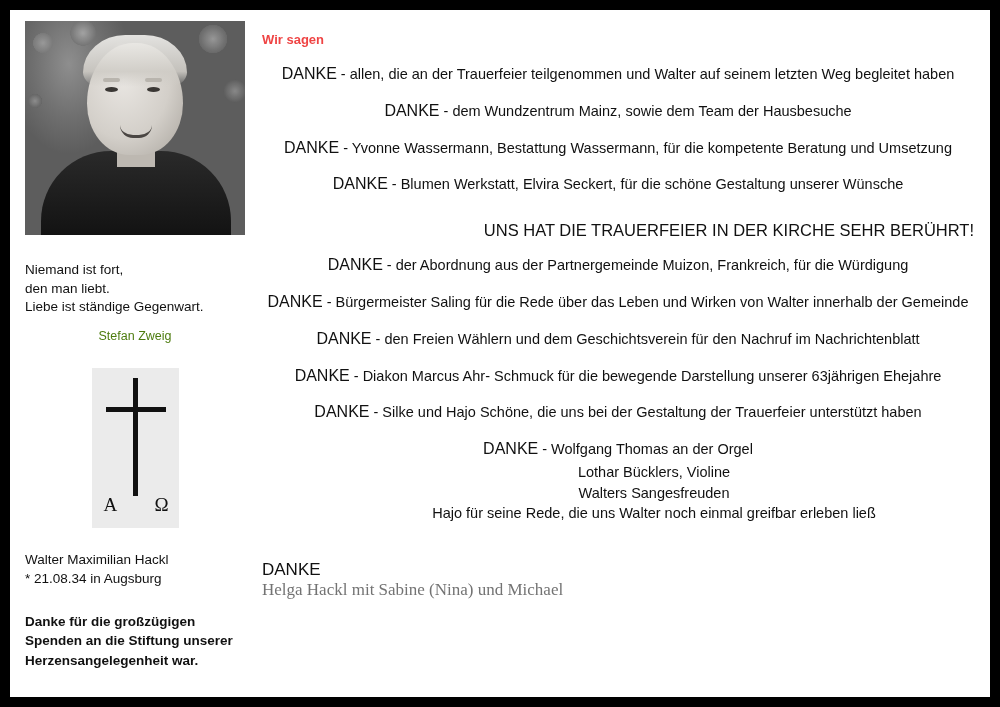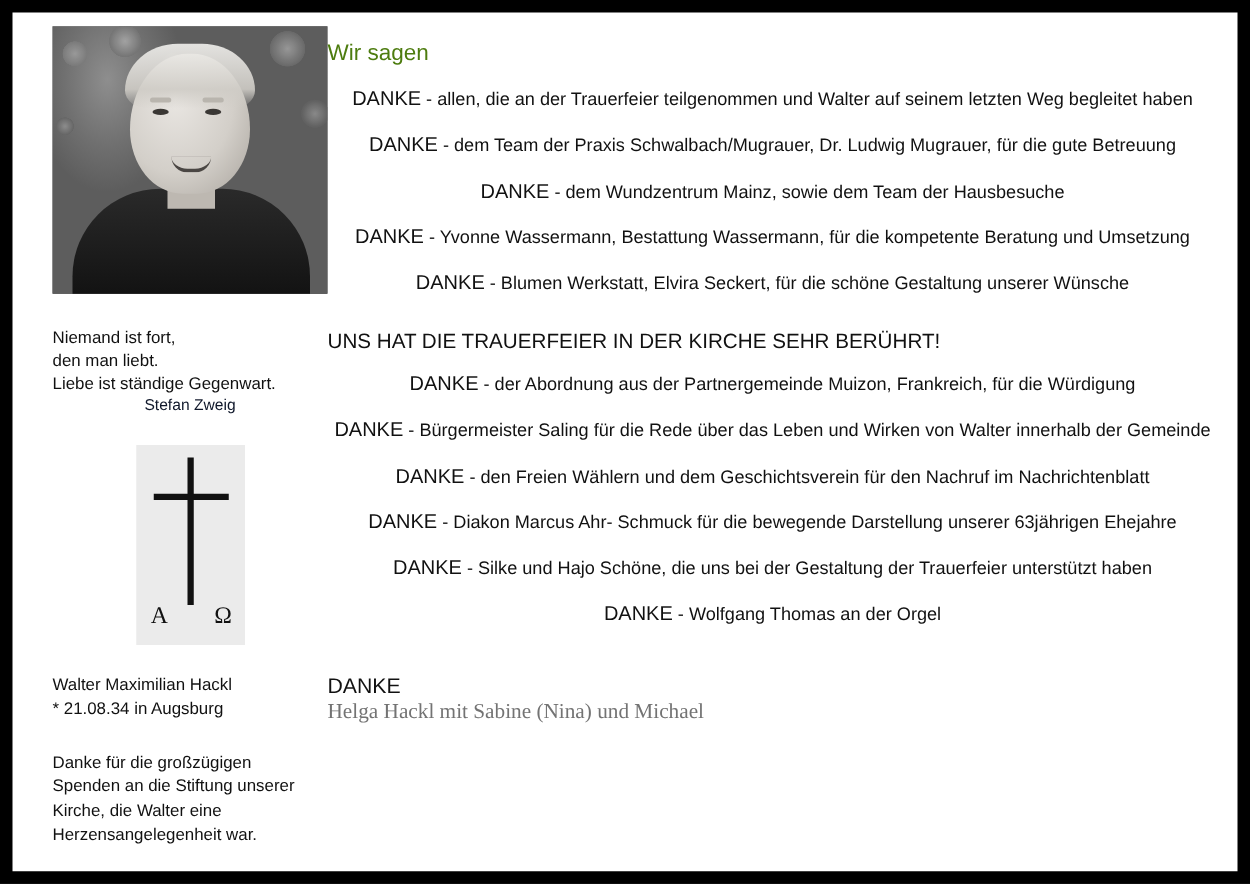--- a/index.html
+++ b/index.html
@@ -18,21 +18,21 @@
     left: 10px;
     top: 10px;
     width: 980px;
     height: 687px;
     background: #ffffff;
     box-sizing: border-box;
   }
   
   .left-col {
     position: absolute;
-    left: 32px;
+    left: 15px;
     top: 11px;
     width: 220px;
   }
   .portrait {
     width: 220px;
     height: 214px;
     position: relative;
     overflow: hidden;
     background: #6a6a6a;
   }
@@ -116,23 +116,23 @@
     height: 26px;
     background: #bdb8b1;
   }
   .quote {
     margin-top: 26px;
     font-size: 13.5px;
     color: #111;
     line-height: 1.38;
   }
   .quote-author {
-    margin-top: 0;
+    margin-top: 12px;
     font-size: 12.5px;
-    color: #0f172a;
+    color: #4d7c0f;
     text-align: center;
     padding-right: 0px;
   }
   .cross-box {
     margin: 25px auto 0 auto;
     width: 87px;
     height: 160px;
     background: #ebebeb;
     position: relative;
   }
@@ -166,38 +166,41 @@
     text-align: left;
     font-size: 13.5px;
     color: #111;
     line-height: 1.42;
   }
   .donation {
     margin-top: 24px;
     font-size: 13.5px;
     color: #111;
     line-height: 1.42;
+    font-weight: bold;
   }
   
   .right-col {
     position: absolute;
     left: 252px;
     top: 22px;
     width: 712px;
   }
   .heading {
-    font-size: 18px;
-    color: #4d7c0f;
+    font-size: 13px;
+    color: #ef4444;
     margin-bottom: 17px;
+    font-weight: bold;
   }
   .section-heading {
     font-size: 16.5px;
     color: #111;
     margin-top: 26px;
     margin-bottom: 15px;
+    text-align: right;
   }
   .thanks-line {
     font-size: 14.5px;
     color: #111;
     margin-bottom: 16px;
     line-height: 1.3;
     text-align: center;
   }
   .thanks-line .kw {
     font-size: 16px;
@@ -257,36 +260,32 @@
     </div>
 
     <div class="name-block">
       <div>Walter Maximilian Hackl</div>
       <div>* 21.08.34 in Augsburg</div>
     </div>
 
     <div class="donation">
       <div>Danke für die großzügigen</div>
       <div>Spenden an die Stiftung unserer</div>
-      <div>Kirche, die Walter eine</div>
       <div>Herzensangelegenheit war.</div>
     </div>
   </div>
 
   <div class="right-col">
 
     <div class="heading">Wir sagen</div>
 
     <div class="thanks-line">
       <span class="kw">DANKE</span><span> - allen, die an der Trauerfeier teilgenommen und Walter auf seinem letzten Weg begleitet haben</span>
     </div>
     <div class="thanks-line">
-      <span class="kw">DANKE</span><span> - dem Team der Praxis Schwalbach/Mugrauer, Dr. Ludwig Mugrauer, für die gute Betreuung</span>
-    </div>
-    <div class="thanks-line">
       <span class="kw">DANKE</span><span> - dem Wundzentrum Mainz, sowie dem Team der Hausbesuche</span>
     </div>
     <div class="thanks-line">
       <span class="kw">DANKE</span><span> - Yvonne Wassermann, Bestattung Wassermann, für die kompetente Beratung und Umsetzung</span>
     </div>
     <div class="thanks-line">
       <span class="kw">DANKE</span><span> - Blumen Werkstatt, Elvira Seckert, für die schöne Gestaltung unserer Wünsche</span>
     </div>
 
     <div class="section-heading">UNS HAT DIE TRAUERFEIER IN DER KIRCHE SEHR BERÜHRT!</div>
@@ -302,19 +301,24 @@
     </div>
     <div class="thanks-line">
       <span class="kw">DANKE</span><span> - Diakon Marcus Ahr- Schmuck für die bewegende Darstellung unserer 63jährigen Ehejahre</span>
     </div>
     <div class="thanks-line">
       <span class="kw">DANKE</span><span> - Silke und Hajo Schöne, die uns bei der Gestaltung der Trauerfeier unterstützt haben</span>
     </div>
 
     <div class="thanks-line">
       <span class="kw">DANKE</span><span> - Wolfgang Thomas an der Orgel</span>
+      <div class="sub-lines">
+        <div>Lothar Bücklers, Violine</div>
+        <div>Walters Sangesfreuden</div>
+        <div>Hajo für seine Rede, die uns Walter noch einmal greifbar erleben ließ</div>
+      </div>
     </div>
 
     <div class="final-danke">DANKE</div>
 
     <div class="signature">Helga Hackl mit Sabine (Nina) und Michael</div>
   </div>
 </div>
 
 </body></html>

